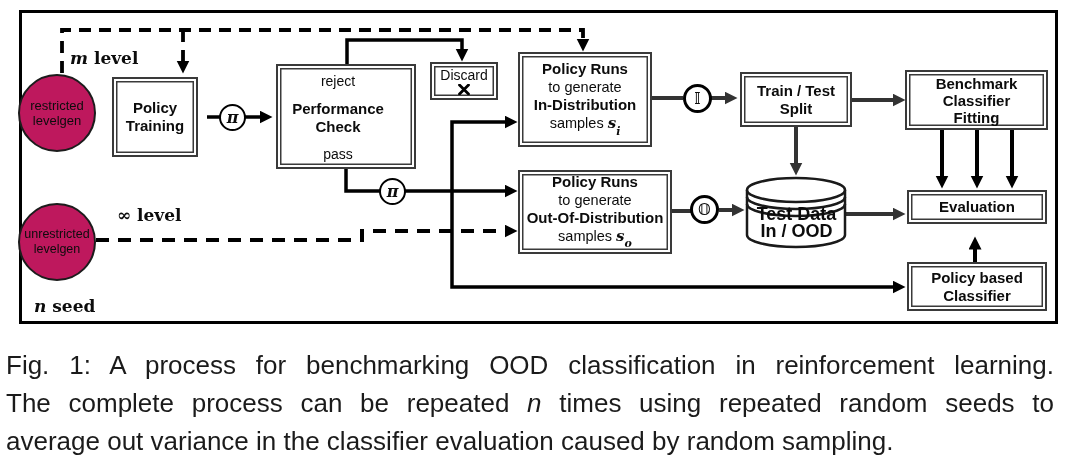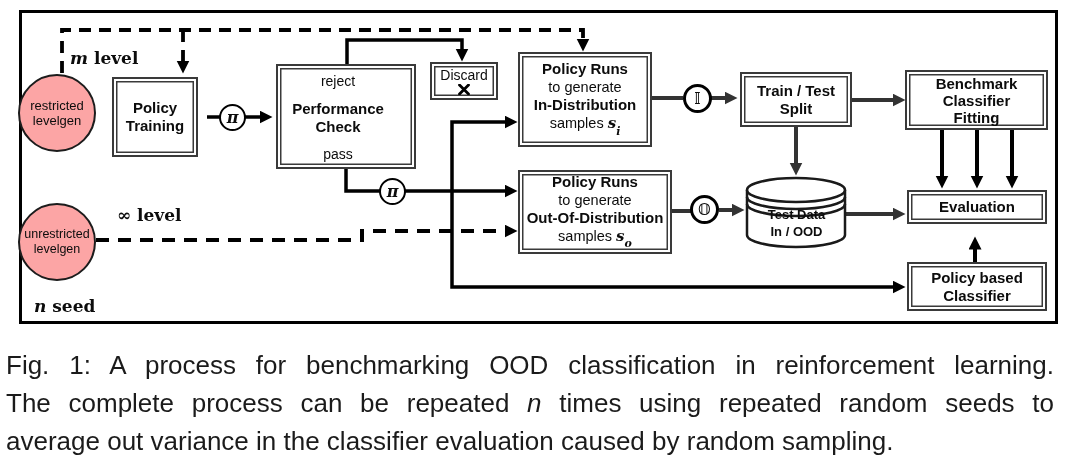--- a/index.html
+++ b/index.html
@@ -11,39 +11,39 @@
   
   .box{position:absolute;background:#fff;border:2px solid #3a3a3a;
        box-shadow:inset 0 0 0 2px #fff, inset 0 0 0 3.5px #3a3a3a;
        box-sizing:border-box;display:flex;flex-direction:column;
        align-items:center;justify-content:center;text-align:center;line-height:18px;}
   .bt{font-weight:bold;font-size:15px;}
   .rt{font-weight:normal;font-size:14.5px;}
   .small{font-size:14px;}
   
   .gcirc{position:absolute;width:78px;height:78px;border:2px solid #1c1c1c;border-radius:50%;
-         background:#fca5a5;box-sizing:border-box;display:flex;flex-direction:column;
+         background:#be185d;box-sizing:border-box;display:flex;flex-direction:column;
          align-items:center;justify-content:center;text-align:center;
          font-size:13px;line-height:15px;}
   
   .scirc{position:absolute;background:#fff;border-radius:50%;box-sizing:border-box;
          display:flex;align-items:center;justify-content:center;}
   .pi{width:27px;height:27px;border:2.5px solid #000;
       font-family:"DejaVu Serif",serif;font-style:italic;font-weight:bold;font-size:16px;}
   .bb{width:29px;height:29px;border:3px solid #000;
       font-family:"DejaVu Sans",sans-serif;font-size:15px;font-weight:bold;}
   
   .mlab{position:absolute;font-family:"DejaVu Serif",serif;font-weight:bold;font-size:17px;}
   .mlab .v{font-style:italic;}
   .msym{font-family:"DejaVu Serif",serif;font-style:italic;font-weight:bold;font-size:15px;}
   sub.msub{font-family:"DejaVu Serif",serif;font-style:italic;font-weight:bold;font-size:11px;
            position:relative;top:2px;}
   .perf{justify-content:space-between;padding:6px 16px 4px 0;}
   .cyl-label{position:absolute;left:749px;top:206px;width:95px;text-align:center;
-             font-weight:bold;font-size:13px;line-height:17px;}
+             font-weight:bold;font-size:18px;line-height:17px;}
   .caption{position:absolute;left:6px;top:346px;width:1048px;
            font-family:Liberation Sans, sans-serif;font-size:26px;line-height:38px;color:#1b1b1b;}
   .caption .just{text-align:justify;text-align-last:justify;}
   .caption i{font-style:italic;}
   .xicon{display:block;margin-top:1px;}
 </style>
 </head>
 <body>
 
 <div class="stage">

